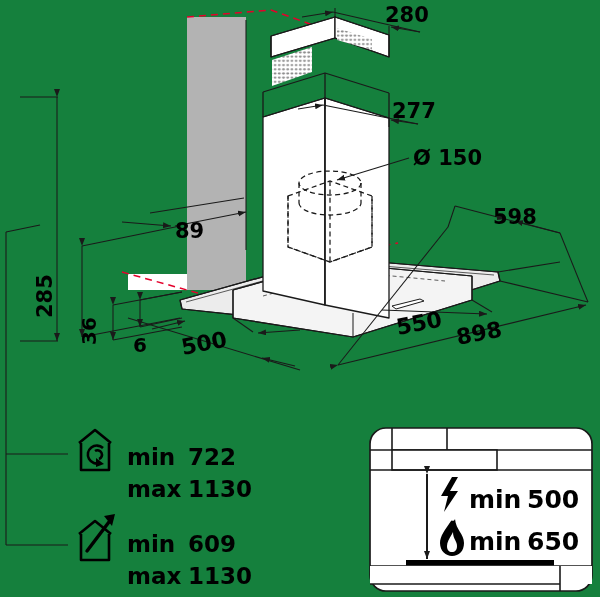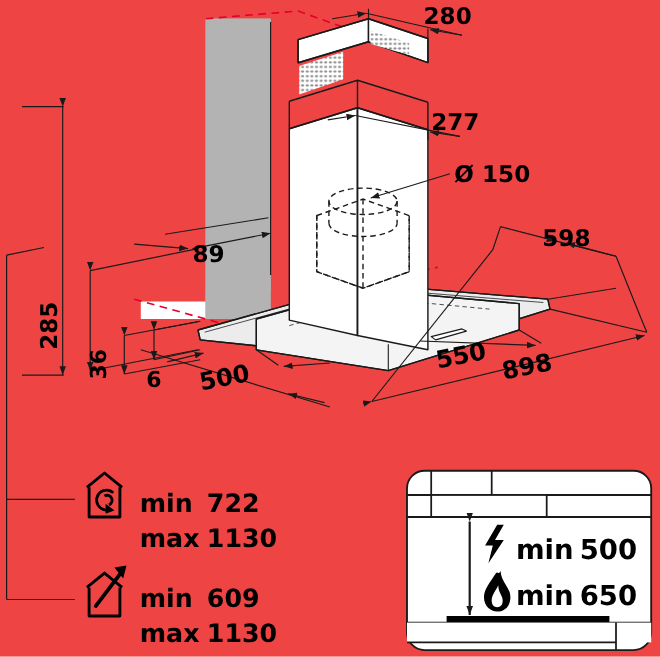--- a/index.html
+++ b/index.html
@@ -1,17 +1,17 @@
 <!DOCTYPE html>
 <html><head>
 <meta charset="utf-8">
 <style>
   html,body{margin:0;padding:0;background:#ffffff;}
   body{font-family:"DejaVu Sans", sans-serif;}
-  #stage{position:relative;width:600px;height:597px;background:#ef4444;overflow:hidden;}
+  #stage{position:relative;width:600px;height:597px;background:#15803d;overflow:hidden;}
   svg#drawing{position:absolute;left:0;top:0;width:600px;height:597px;}
   .dimtext{font-family:"DejaVu Sans", sans-serif;font-weight:bold;fill:#000;}
   .lbl{font-family:"DejaVu Sans", sans-serif;font-weight:bold;fill:#000;}
 </style>
 </head>
 <body>
 
 <div id="stage">
   <svg id="drawing" viewBox="0 0 600 597">
 

